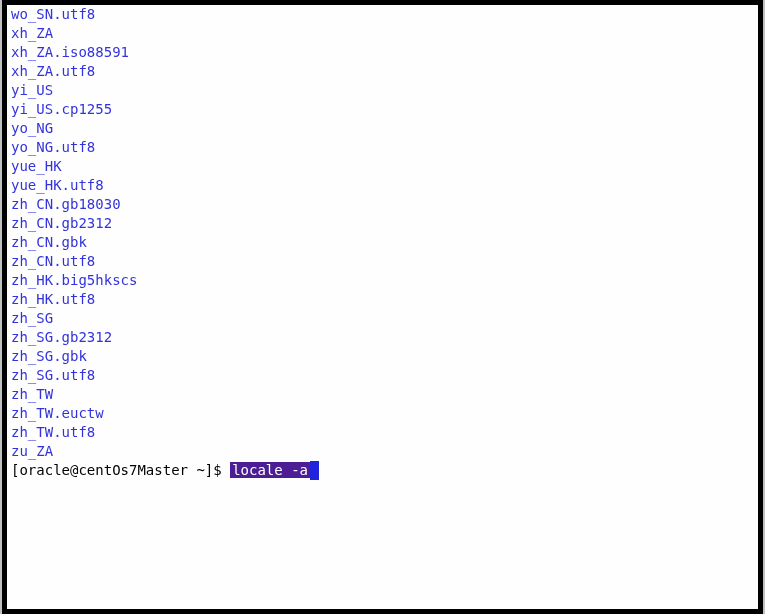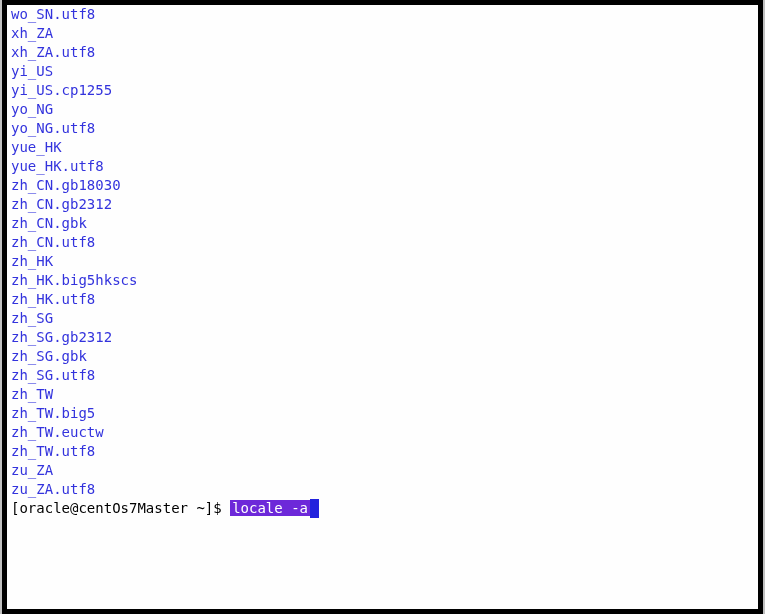--- a/index.html
+++ b/index.html
@@ -28,57 +28,55 @@
     }
     .line {
       color: #3333dd;
       white-space: pre;
     }
     .prompt-line {
       color: #000000;
       white-space: pre;
     }
     .command-selected {
-      background: #6d28d9;
+      background: #4c1d95;
       color: #ffffff;
       padding: 0 2px;
     }
     .cursor {
       background: #2222dd;
       color: #ffffff;
       display: inline-block;
       width: 9px;
     }
   </style>
 </head>
 <body>
 
 <div class="terminal">
   <div>
     <div class="line">wo_SN.utf8</div>
     <div class="line">xh_ZA</div>
+    <div class="line">xh_ZA.iso88591</div>
     <div class="line">xh_ZA.utf8</div>
     <div class="line">yi_US</div>
     <div class="line">yi_US.cp1255</div>
     <div class="line">yo_NG</div>
     <div class="line">yo_NG.utf8</div>
     <div class="line">yue_HK</div>
     <div class="line">yue_HK.utf8</div>
     <div class="line">zh_CN.gb18030</div>
     <div class="line">zh_CN.gb2312</div>
     <div class="line">zh_CN.gbk</div>
     <div class="line">zh_CN.utf8</div>
-    <div class="line">zh_HK</div>
     <div class="line">zh_HK.big5hkscs</div>
     <div class="line">zh_HK.utf8</div>
     <div class="line">zh_SG</div>
     <div class="line">zh_SG.gb2312</div>
     <div class="line">zh_SG.gbk</div>
     <div class="line">zh_SG.utf8</div>
     <div class="line">zh_TW</div>
-    <div class="line">zh_TW.big5</div>
     <div class="line">zh_TW.euctw</div>
     <div class="line">zh_TW.utf8</div>
     <div class="line">zu_ZA</div>
-    <div class="line">zu_ZA.utf8</div>
   </div>
   <div class="prompt-line"><span>[oracle@centOs7Master ~]$ </span><span class="command-selected">locale -a</span><span class="cursor"> </span></div>
 </div>
 
 </body></html>

